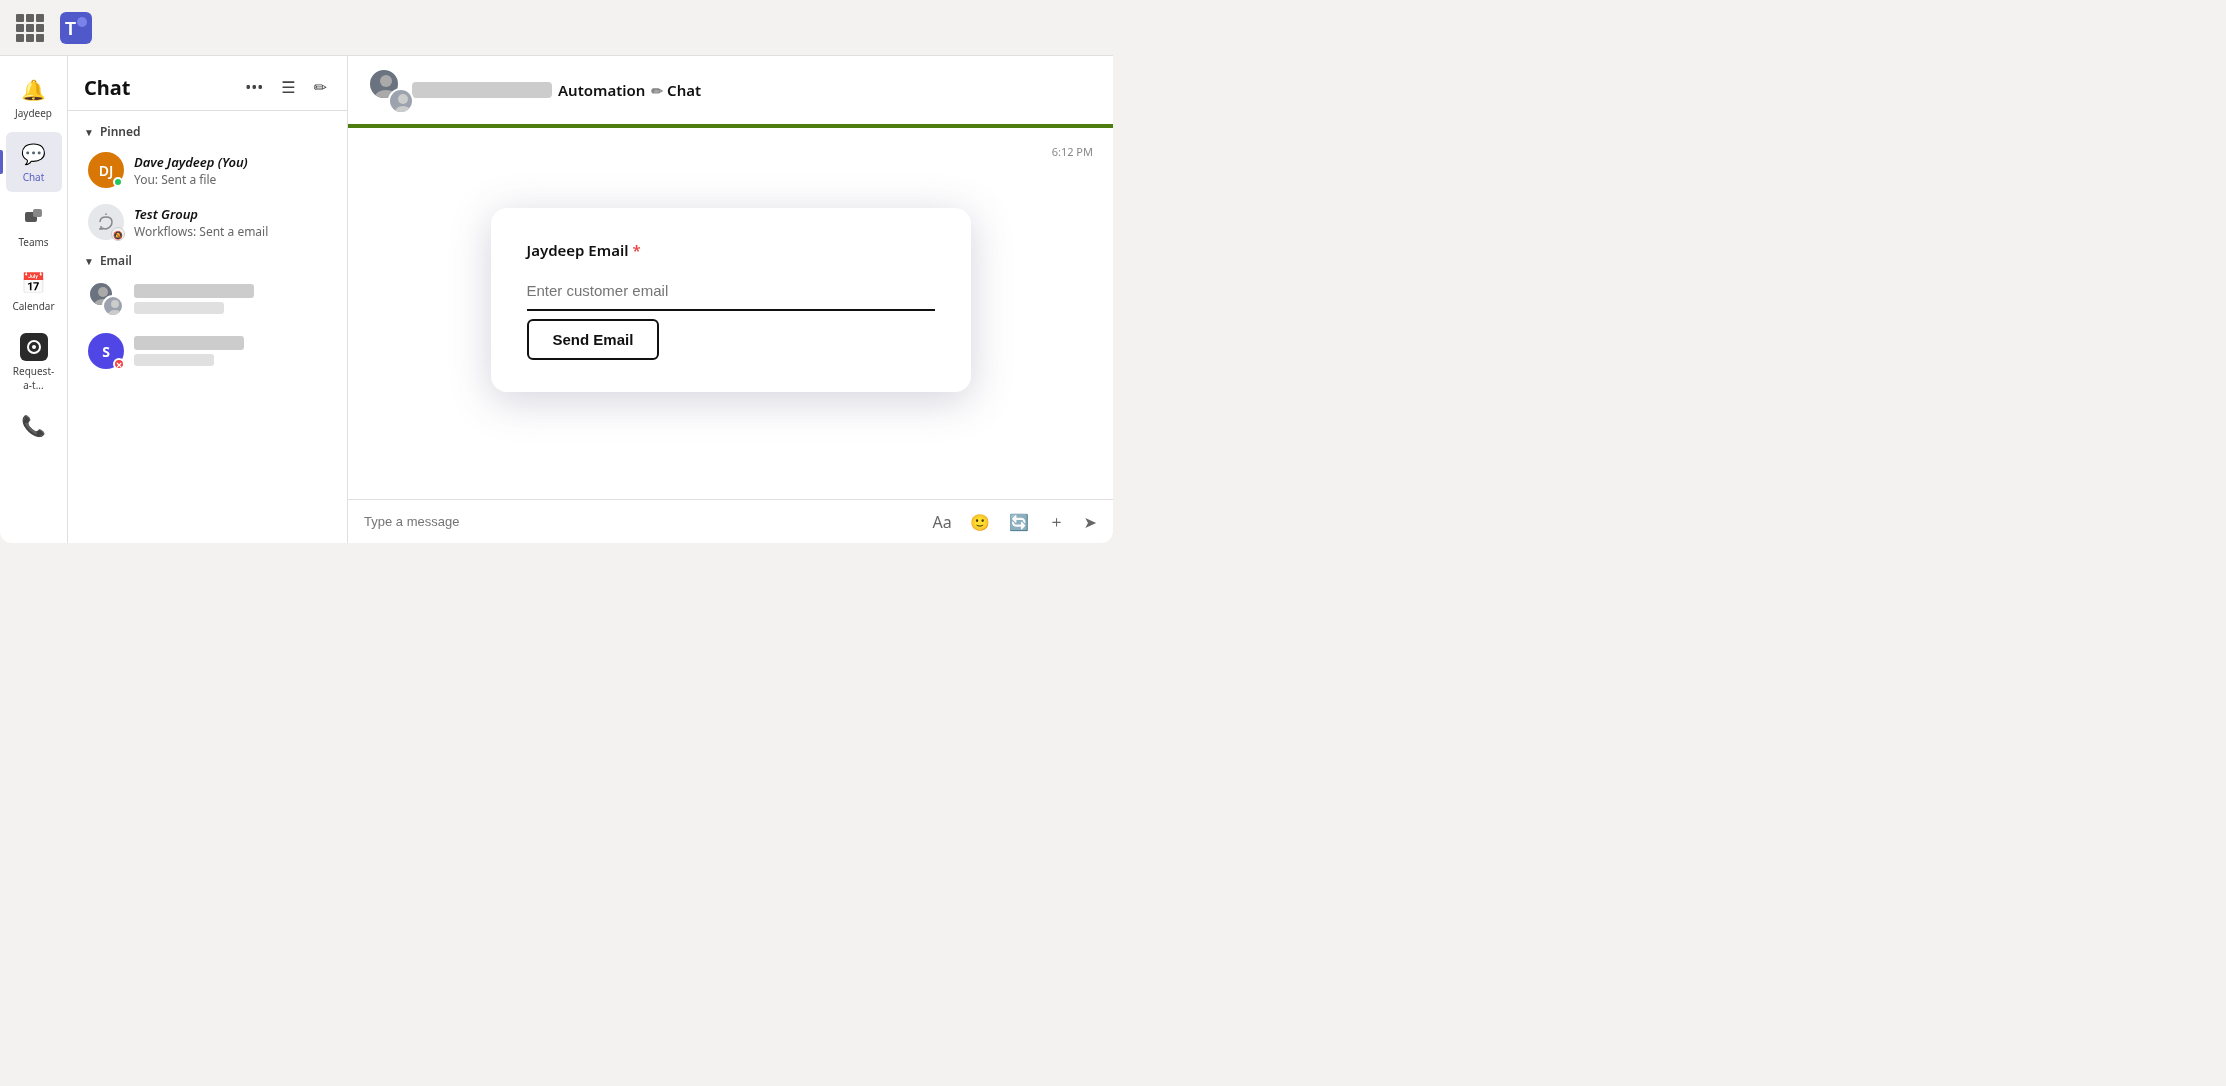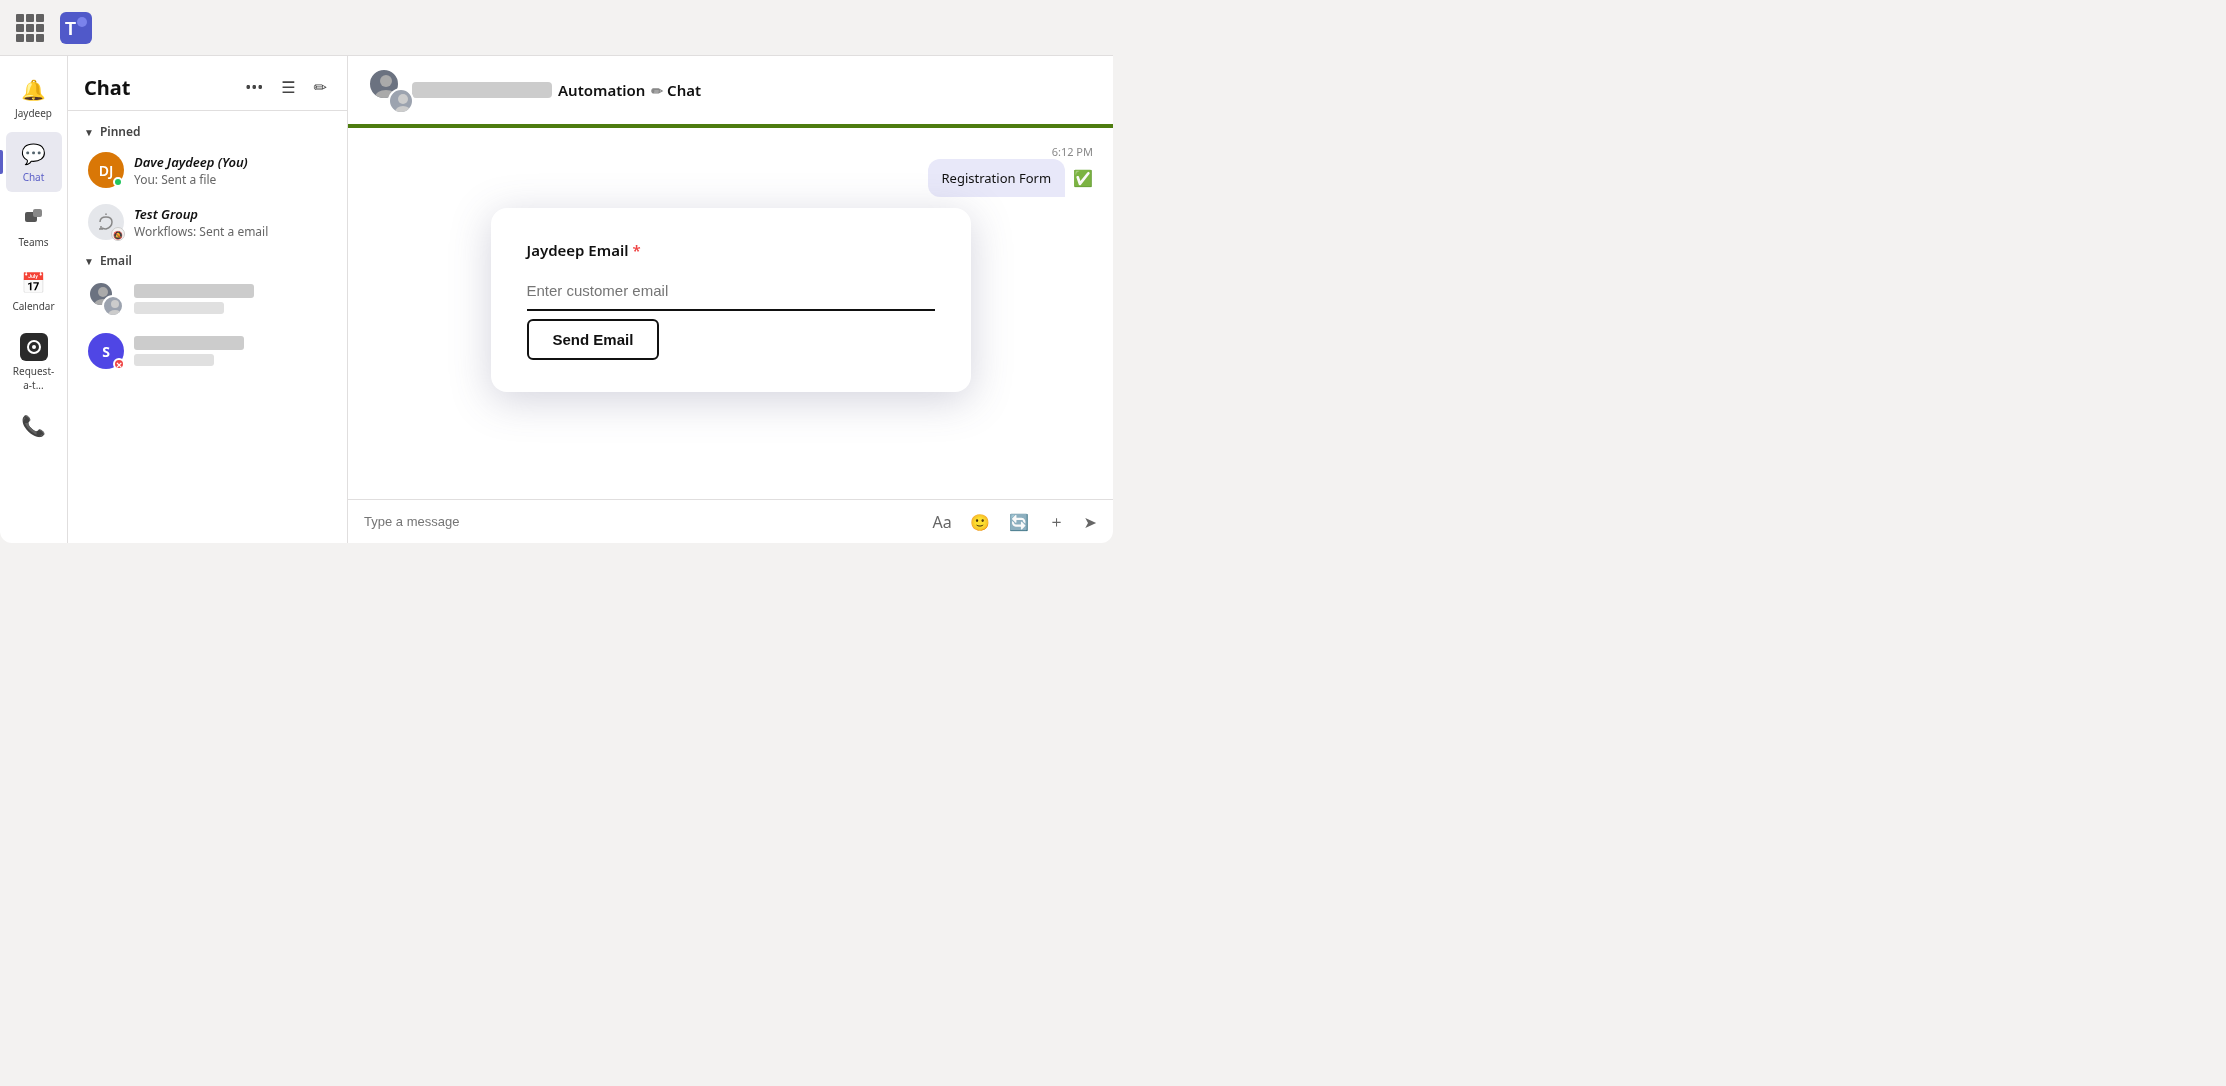--- a/index.html
+++ b/index.html
@@ -533,26 +533,20 @@
       <div class="main-header-name">
         <span style="background:#ccc;width:140px;height:16px;border-radius:4px;display:inline-block;"></span>
         <span>Automation</span>
         <span class="edit-icon">✏</span>
       </div>
       <span class="chat-tab">Chat</span>
     </div>
 
     <div class="chat-messages">
       <div class="time-label">6:12 PM</div>
-      <div style="display:flex;align-items:center;justify-content:flex-end;gap:8px;">
-        <div class="message-bubble">
-          <span>Registration Form</span>
-        </div>
-        <span style="color:#5b5fc7;font-size:16px;">✅</span>
-      </div>
     </div>
 
     <div class="modal-overlay">
       <div class="modal-card">
         <div class="field-label">
           <span>Jaydeep Email</span>
           <span class="required-star">*</span>
         </div>
         <input class="email-input" type="email" placeholder="Enter customer email" style="">
         <button class="send-btn">Send Email</button>

